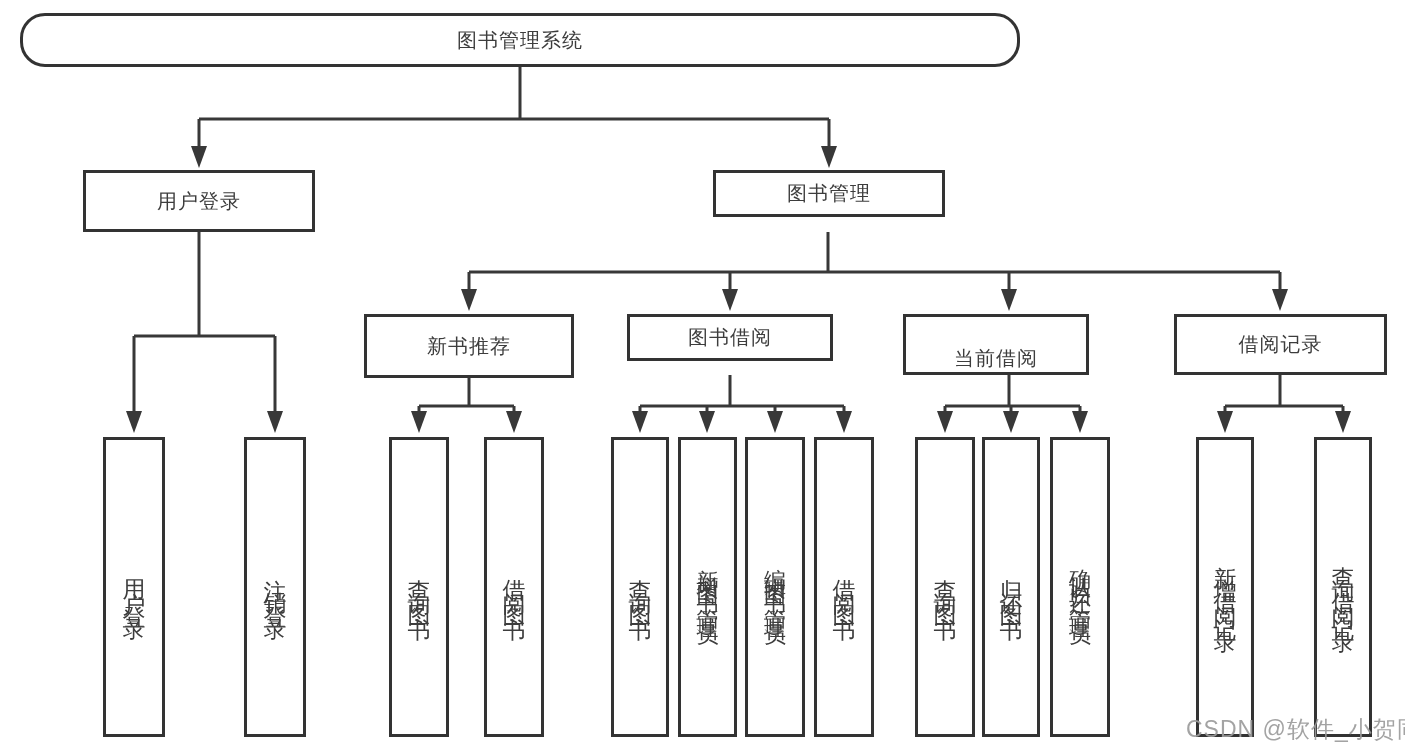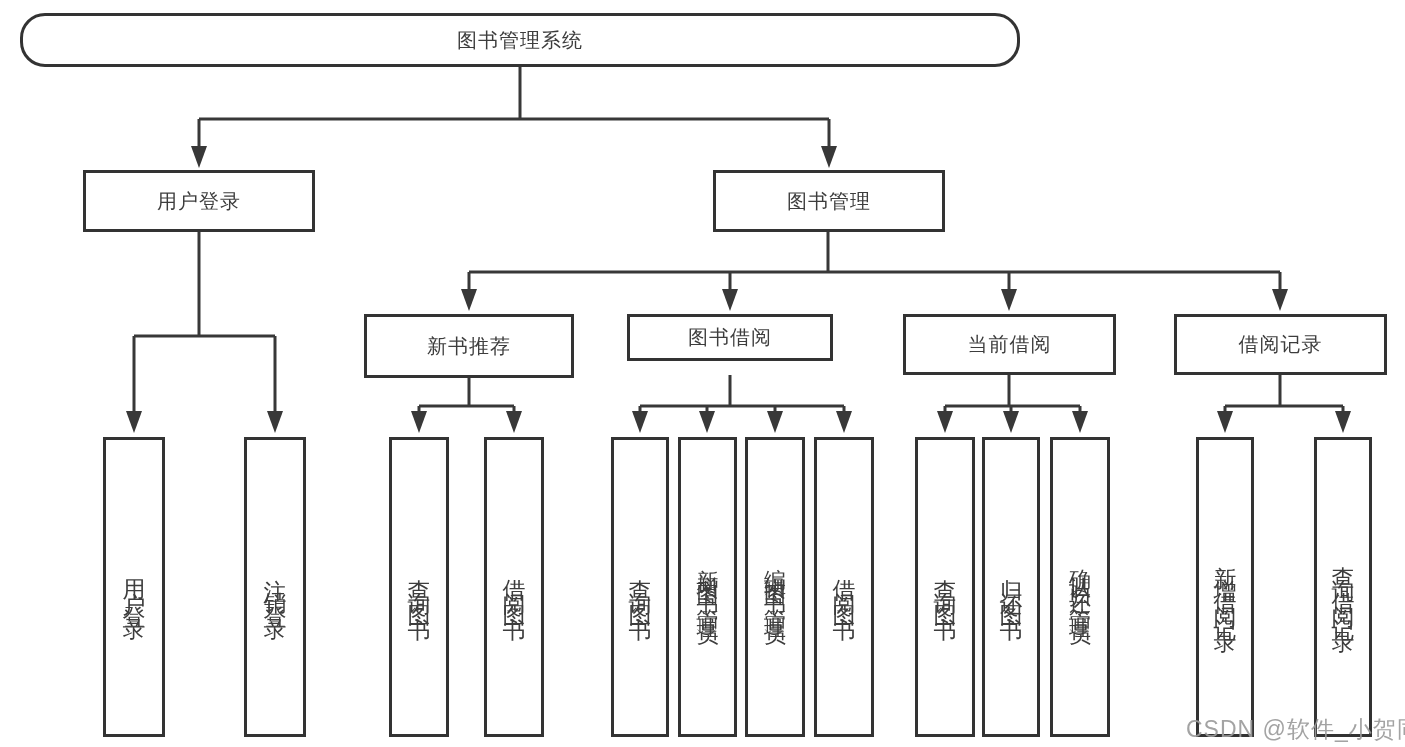--- a/index.html
+++ b/index.html
@@ -105,31 +105,31 @@
     </g>
   </svg>
 
   <div class="node" style="left:20px;top:13px;width:1000px;height:54px;border-radius:25px;">
     <span class="h-label">图书管理系统</span>
   </div>
 
   <div class="node" style="left:83px;top:170px;width:232px;height:62px;">
     <span class="h-label">用户登录</span>
   </div>
-  <div class="node" style="left:713px;top:170px;width:232px;height:62px;">
+  <div class="node" style="left:713px;top:170px;width:232px;height:47px;">
     <span class="h-label">图书管理</span>
   </div>
 
   <div class="node" style="left:364px;top:314px;width:210px;height:64px;">
     <span class="h-label">新书推荐</span>
   </div>
   <div class="node" style="left:627px;top:314px;width:206px;height:47px;">
     <span class="h-label">图书借阅</span>
   </div>
-  <div class="node" style="left:903px;top:314px;width:213px;height:61px;">
+  <div class="node" style="left:903px;top:314px;width:186px;height:61px;align-items:flex-end;">
     <span class="h-label">当前借阅</span>
   </div>
   <div class="node" style="left:1174px;top:314px;width:213px;height:61px;">
     <span class="h-label">借阅记录</span>
   </div>
 
   <div class="node leaf" style="left:103px;top:437px;width:62px;height:300px;">
     <span class="v-label">用户登录</span>
   </div>
   <div class="node leaf" style="left:244px;top:437px;width:62px;height:300px;">

